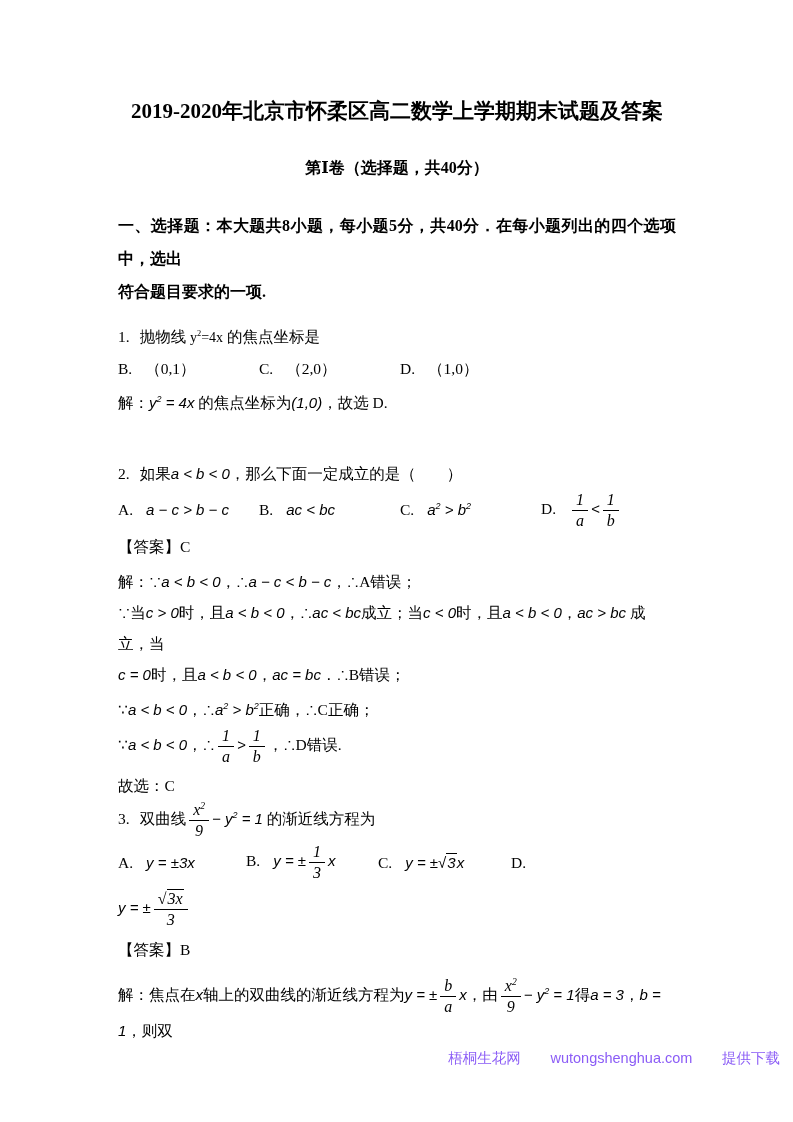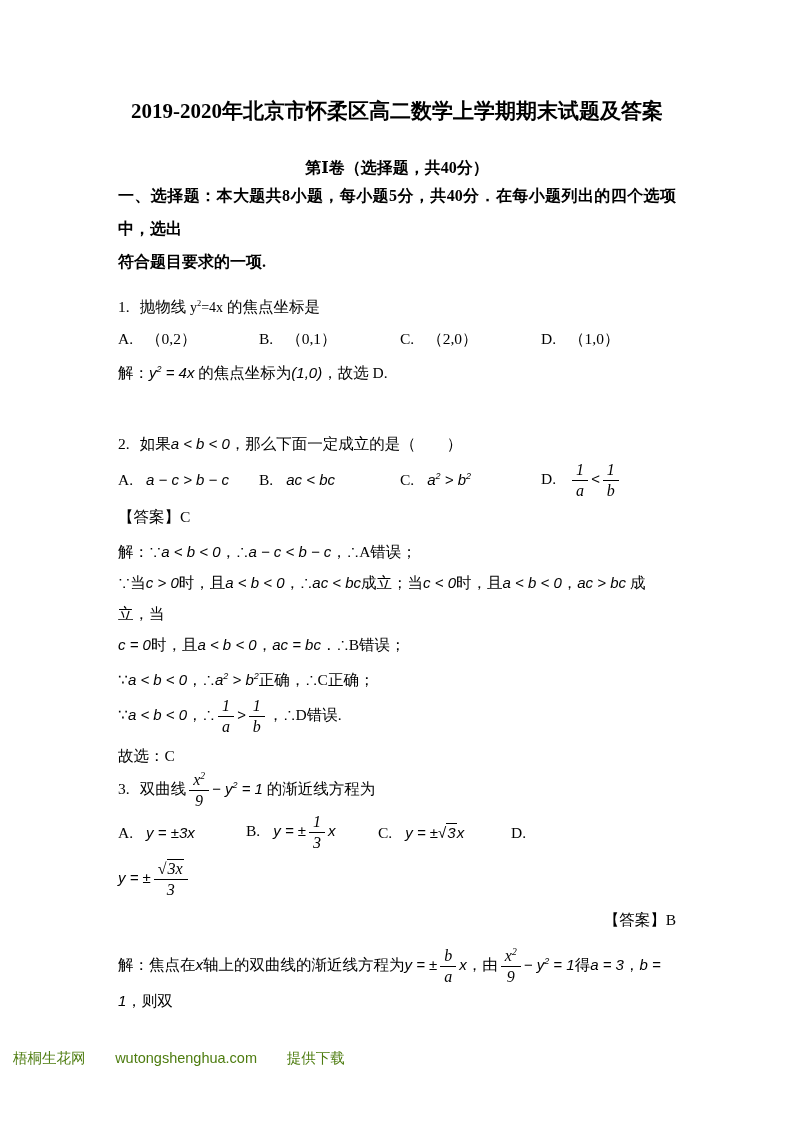--- a/index.html
+++ b/index.html
@@ -4,21 +4,21 @@
 <style>
   html,body{margin:0;padding:0;background:#ffffff;}
   .page{
     width:793px;height:1122px;background:#ffffff;color:#000;
     position:relative;overflow:hidden;
     font-family:"Liberation Serif","DejaVu Serif",serif;
   }
   .inner{padding:0 117px 0 118px;}
   .title{margin:0;padding-top:96px;font-size:21px;line-height:30px;font-weight:700;text-align:center;}
   .section-header{margin-top:32px;font-size:16px;font-weight:700;text-align:center;}
-  .intro{margin:0 0 0 0;font-size:16px;font-weight:700;line-height:33px;text-align:justify;}
+  .intro{margin:30px 0 0 0;font-size:16px;font-weight:700;line-height:33px;text-align:justify;}
   .intro.second{margin-top:0;text-align:left;}
   .question{margin:0;}
   .q1{margin-top:14px;}
   .q2{margin-top:41px;}
   .q3{}
   .line{margin:0;font-size:15.5px;line-height:30px;}
   .sol-line{margin:0;font-size:15.5px;line-height:31px;}
   .qnum{margin-right:10px;}
   .opts{display:grid;grid-template-columns:141px 141px 141px 1fr;font-size:15.5px;line-height:30px;align-items:center;margin-top:1px;}
   .opts-q3{grid-template-columns:128px 132px 133px 1fr;margin-top:4px;}
@@ -28,26 +28,26 @@
   sup{font-size:0.6em;vertical-align:super;line-height:0;}
   .frac{display:inline-block;vertical-align:middle;text-align:center;line-height:1.12;font-style:italic;font-size:16px;margin:0 3px;}
   .frac .num{display:block;padding:0 4px 1px;}
   .frac .den{display:block;border-top:1px solid #000;padding:1px 4px 0;}
   .sqrt{white-space:nowrap;font-style:normal;}
   .sqrt .sign{font-style:normal;}
   .sqrt .under{border-top:1px solid #000;font-style:italic;padding:0 1px;}
   .answer{margin-top:2px;}
   .mt4{margin-top:4px;}
   .mt2{margin-top:2px;}
-  .mt6{margin-top:6px;text-align:right;}
+  .mt6{margin-top:6px;}
   .mt8{margin-top:8px;}
   .mt12{margin-top:12px;}
   .footer{
-    position:absolute;left:0;right:0;bottom:54px;text-align:left;
-    font-size:14.5px;color:#4d7c0f;
+    position:absolute;left:0;right:0;bottom:54px;text-align:right;
+    font-size:14.5px;color:#8b5cf6;
   }
   .footer .item{margin:0 13px;}
   .footer .domain{font-family:"Liberation Sans","DejaVu Sans",sans-serif;}
 </style>
 </head>
 <body>
 
 <div class="page">
   <div class="inner">
 
@@ -56,21 +56,20 @@
     <div class="section-header">第Ⅰ卷（选择题，共40分）</div>
 
     <p class="intro">一、选择题：本大题共8小题，每小题5分，共40分．在每小题列出的四个选项中，选出</p>
     <p class="intro second">符合题目要求的一项.</p>
 
     <section class="question q1">
       <p class="line">
         <span class="qnum">1.</span><span>抛物线 </span><span class="mup"><span>y</span><sup>2</sup><span>=4x</span></span><span> 的焦点坐标是</span>
       </p>
       <div class="opts">
-        <span><span class="olabel">A.</span><span>（0,2）</span></span>
         <span><span class="olabel">B.</span><span>（0,1）</span></span>
         <span><span class="olabel">C.</span><span>（2,0）</span></span>
         <span><span class="olabel">D.</span><span>（1,0）</span></span>
       </div>
       <p class="line mt4">
         <span>解：</span><span class="mi"><span>y</span><sup>2</sup><span> = 4x</span></span><span> 的焦点坐标为</span><span class="mi">(1,0)</span><span>，故选 D.</span>
       </p>
     </section>
 
     <section class="question q2">

